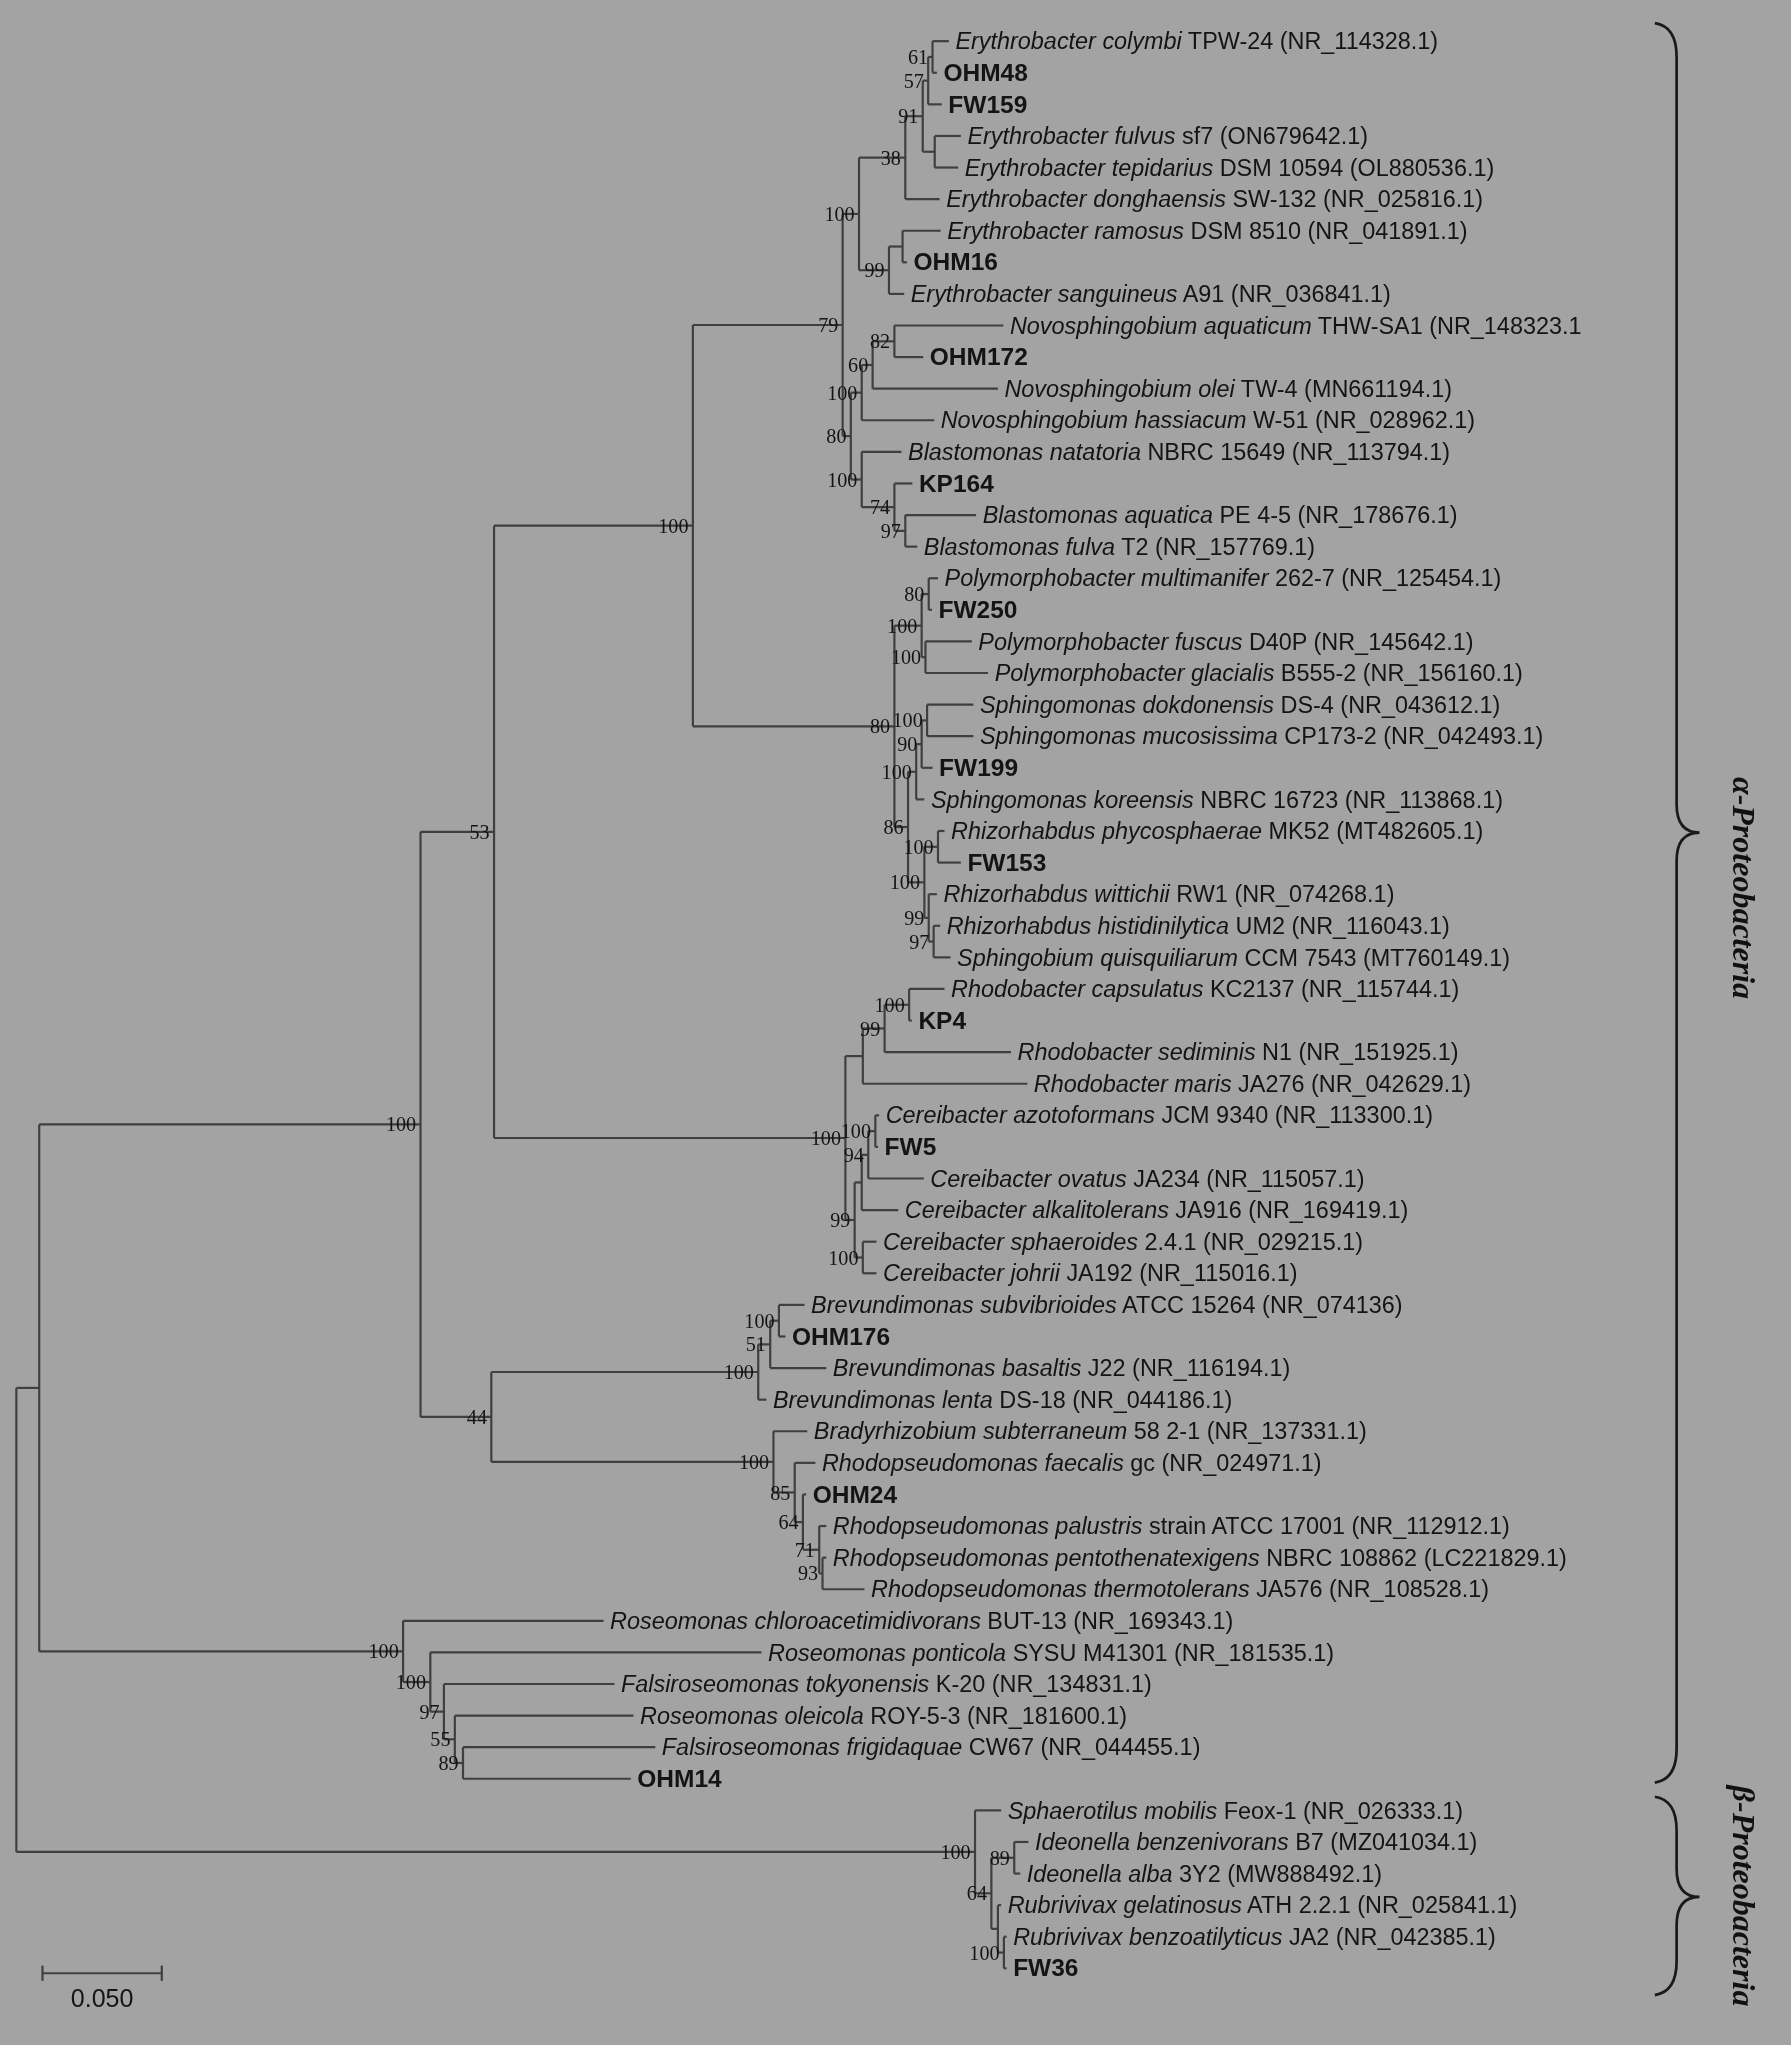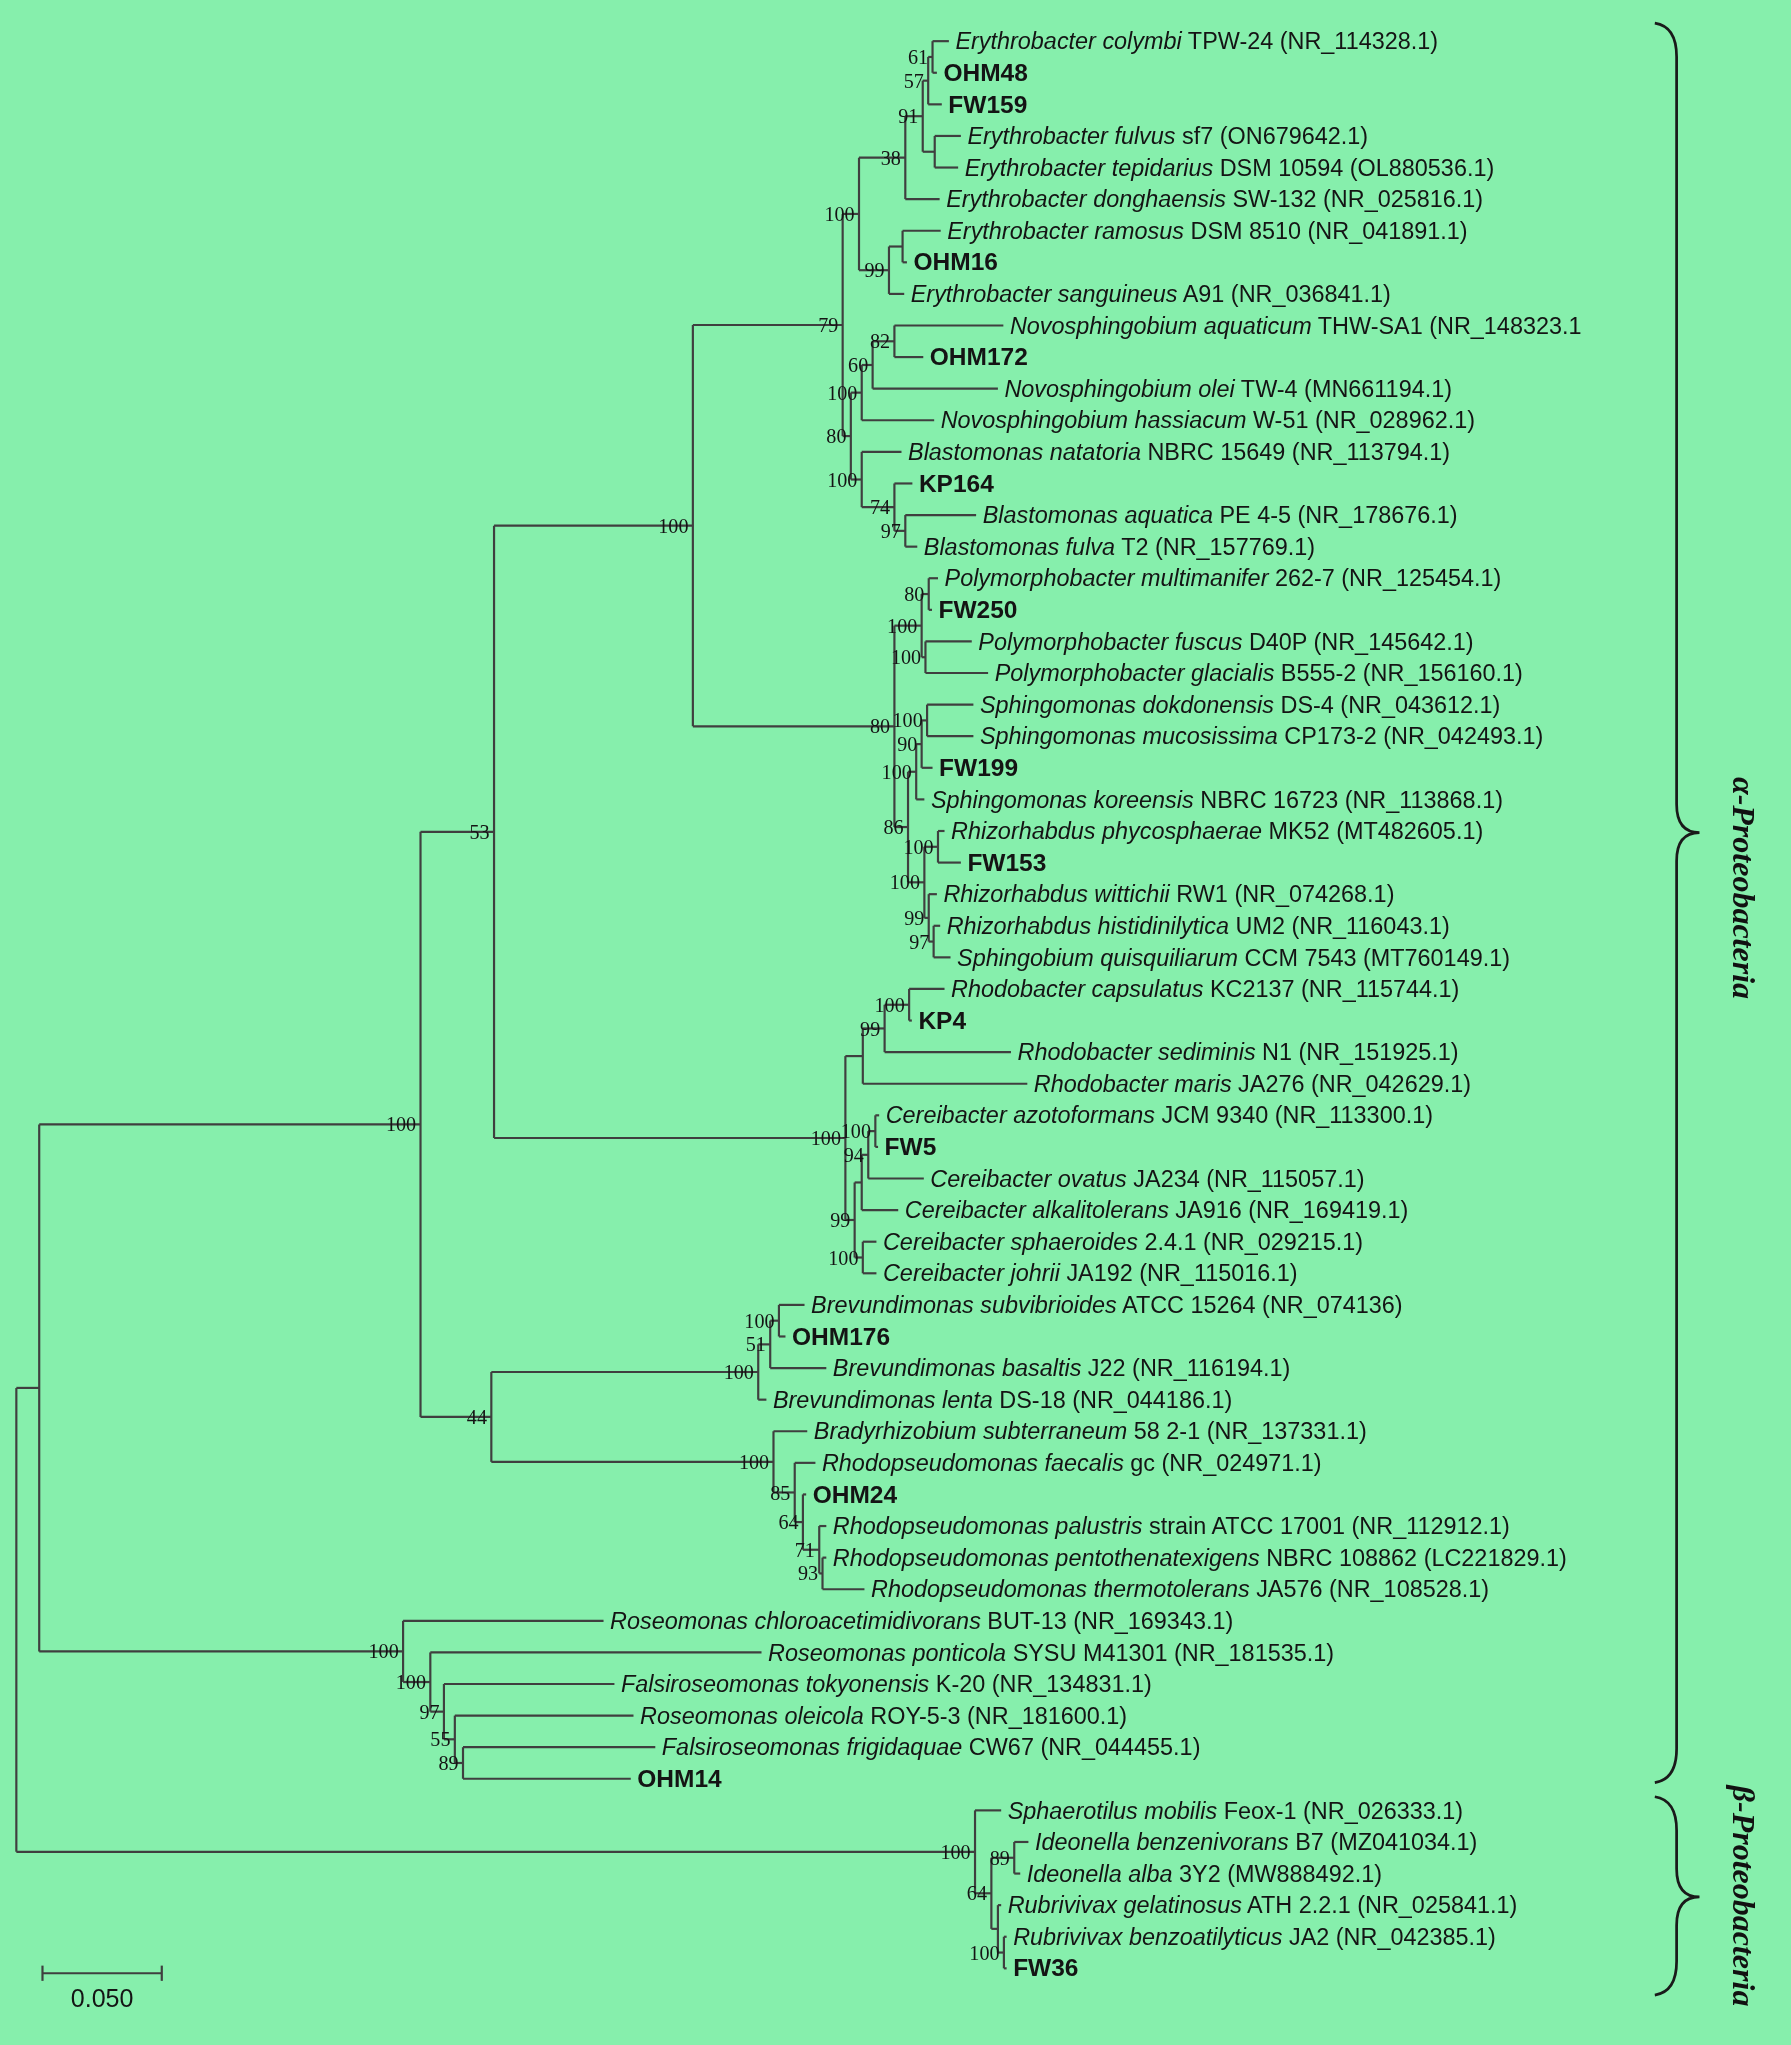--- a/index.html
+++ b/index.html
@@ -1,16 +1,16 @@
 <!DOCTYPE html>
 <html style="font-size:8.7px"><head>
 <meta charset="utf-8">
 <style>
   html,body{margin:0;padding:0;background:#ffffff;}
-  #figure{position:relative;width:1791px;height:2046px;background:#86efac;overflow:hidden;
+  #figure{position:relative;width:1791px;height:2046px;background:#a3a3a3;overflow:hidden;
           font-family:"Liberation Sans", sans-serif;}
   svg text{fill:#141414;}
   .branch{stroke:#3f3f3f;stroke-width:4;fill:none;}
   .brace{stroke:#1a1a1a;stroke-width:5;fill:none;}
   .leaf{font-family:"Liberation Sans", sans-serif;font-size:43px;}
   .leaf .it{font-style:italic;}
   .leaf.bold{font-weight:bold;font-size:45px;}
   .boot{font-family:"Liberation Serif", serif;font-size:37px;}
   .sbar-label{font-family:"Liberation Sans", sans-serif;font-size:46px;}
   .clade-label{position:absolute;white-space:nowrap;

